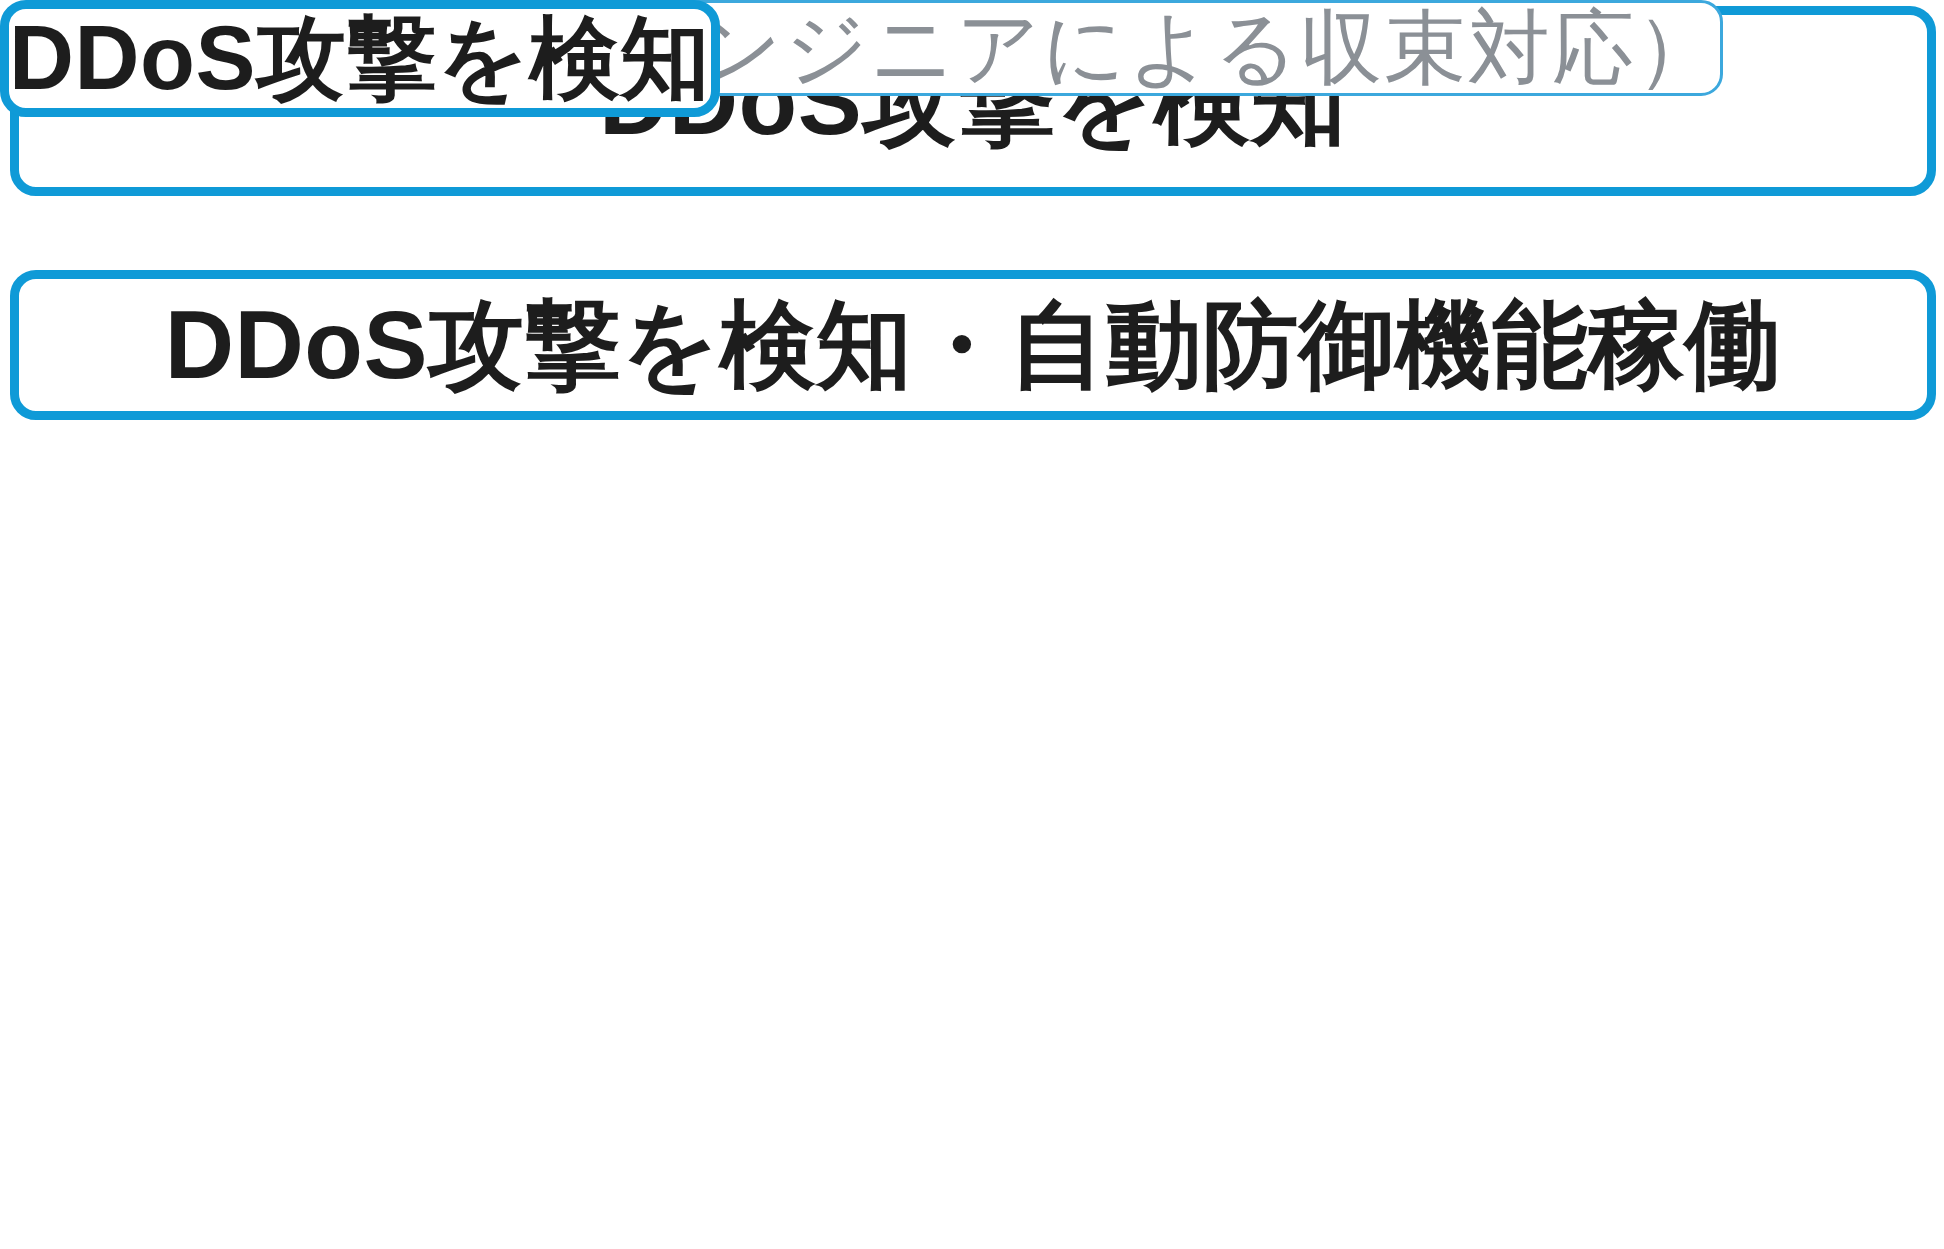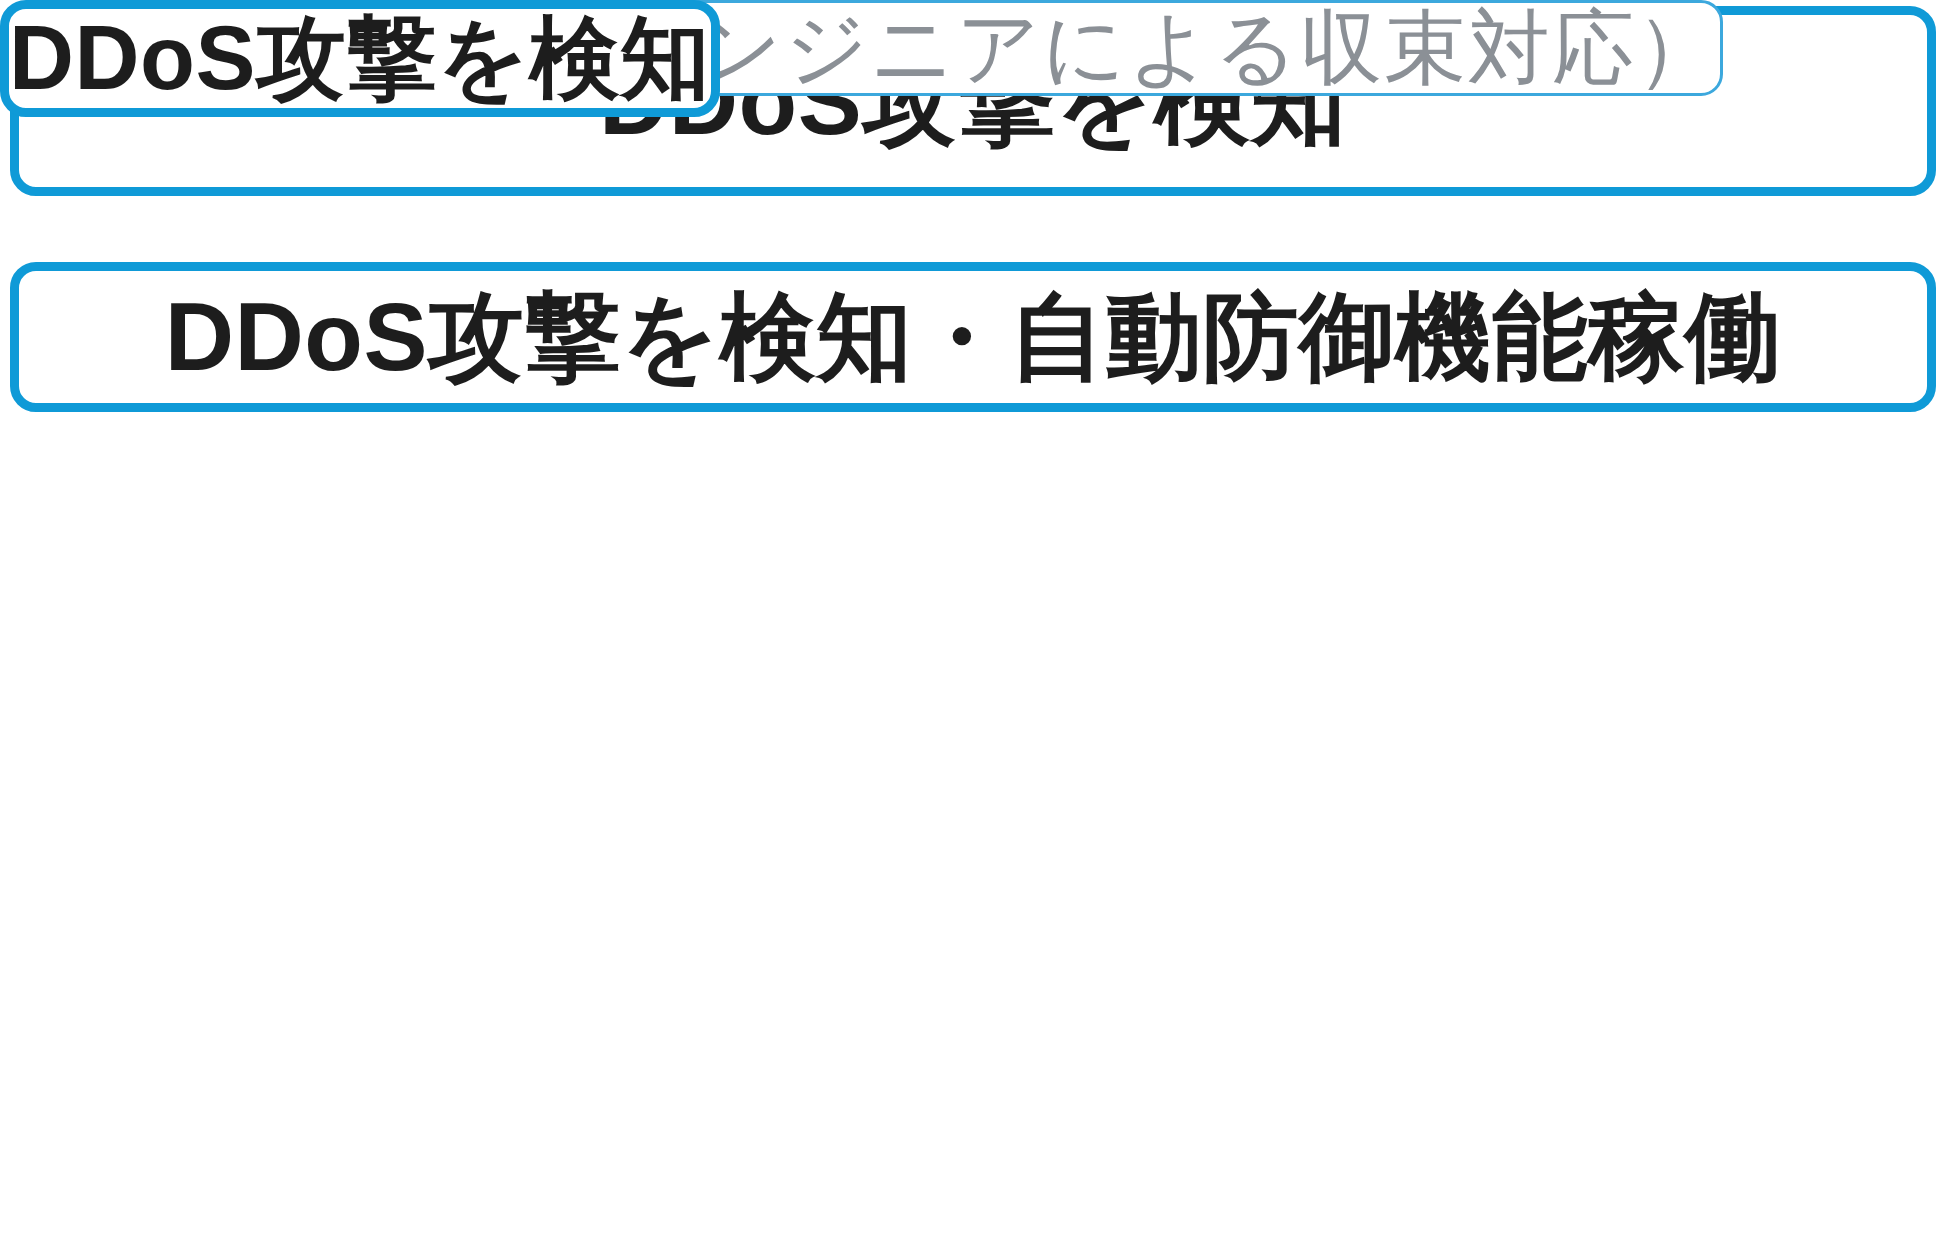--- a/index.html
+++ b/index.html
@@ -60,21 +60,21 @@
   }
   .label-muted {
     font-weight: 400;
     color: #8b9096;
     font-size: 84px;
     letter-spacing: 2px;
   }
 
   
   #node-0 { left: 10px;  top: 6px;    width: 1926px; height: 190px; }
-  #node-1 { left: 10px;  top: 262px;  width: 1926px; height: 150px; }
+  #node-1 { left: 10px;  top: 270px;  width: 1926px; height: 150px; }
   #node-2 { left: 10px;  top": 0;     }
   #node-2 { left: 10px;  top: 560px;  width: 1926px; height: 140px; }
   #node-3 { left: 10px;  top: 1037px; width: 1926px; height: 190px; }
 
   /* third box sits a bit differently */
   #node-2 { top: 560px; height: 145px; }
 
   /* ---------- Arrows ---------- */
   .arrow {
     position: absolute;

